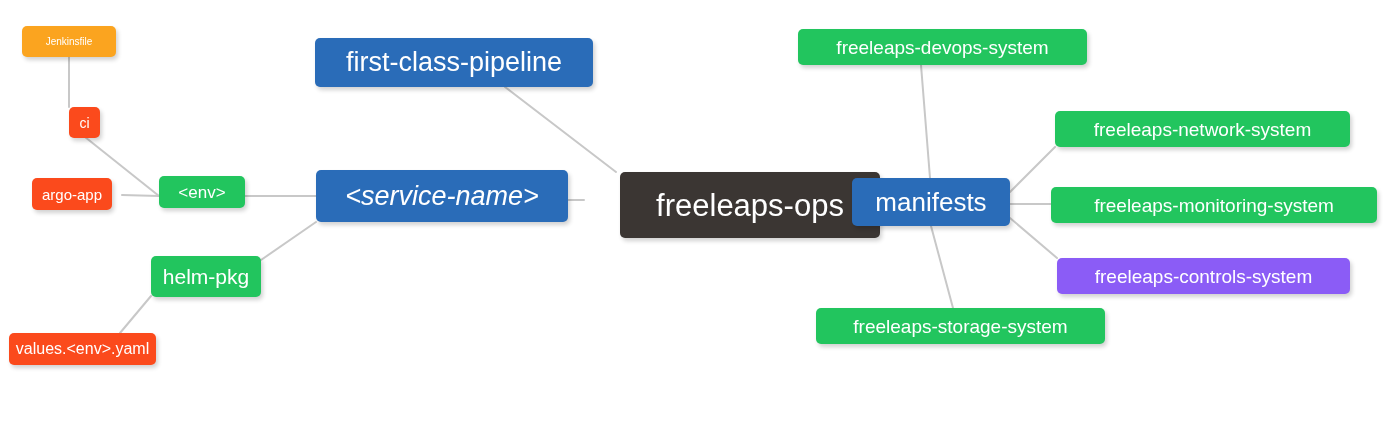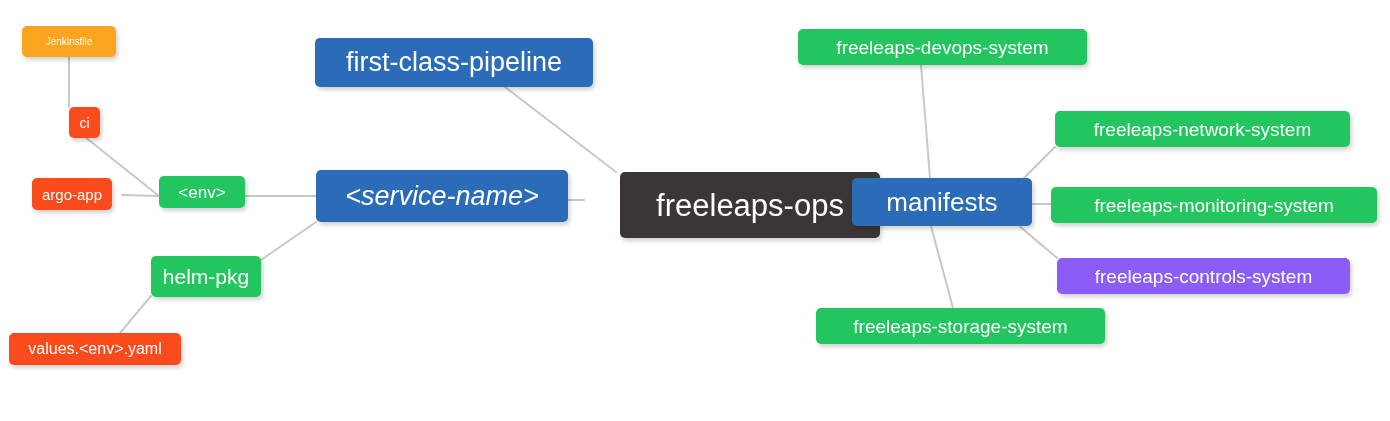--- a/index.html
+++ b/index.html
@@ -75,33 +75,33 @@
       </div>
       <div class="node" style="left: 32px; top: 178px; width: 80px; height: 32px; background: rgb(251, 74, 28); font-size: 15px;">
         <span class="node-label">argo-app</span>
       </div>
       <div class="node" style="left: 159px; top: 176px; width: 86px; height: 32px; background: rgb(34, 197, 94); font-size: 17px;">
         <span class="node-label">&lt;env&gt;</span>
       </div>
       <div class="node" style="left: 151px; top: 256px; width: 110px; height: 41px; background: rgb(34, 197, 94); font-size: 21px;">
         <span class="node-label">helm-pkg</span>
       </div>
-      <div class="node" style="left: 9px; top: 333px; width: 172px; height: 32px; background: rgb(251, 74, 28); font-size: 16px;">
+      <div class="node" style="left: 9px; top: 333px; width: 147px; height: 32px; background: rgb(251, 74, 28); font-size: 16px;">
         <span class="node-label">values.&lt;env&gt;.yaml</span>
       </div>
       <div class="node" style="left: 315px; top: 38px; width: 278px; height: 49px; background: rgb(42, 108, 184); font-size: 27px;">
         <span class="node-label">first-class-pipeline</span>
       </div>
       <div class="node" style="left: 316px; top: 170px; width: 252px; height: 52px; background: rgb(42, 108, 184); font-size: 27px; font-style: italic;">
         <span class="node-label">&lt;service-name&gt;</span>
       </div>
       <div class="node" style="left: 584px; top: 172px; width: 260px; height: 66px; background: rgb(59, 54, 51); font-size: 31px; margin-left: 36px;">
         <span class="node-label">freeleaps-ops</span>
       </div>
-      <div class="node" style="left: 852px; top: 178px; width: 180px; height: 48px; background: rgb(42, 108, 184); font-size: 26px;">
+      <div class="node" style="left: 852px; top: 178px; width: 158px; height: 48px; background: rgb(42, 108, 184); font-size: 26px;">
         <span class="node-label">manifests</span>
       </div>
       <div class="node" style="left: 798px; top: 29px; width: 289px; height: 36px; background: rgb(34, 197, 94); font-size: 19px;">
         <span class="node-label">freeleaps-devops-system</span>
       </div>
       <div class="node" style="left: 1055px; top: 111px; width: 295px; height: 36px; background: rgb(34, 197, 94); font-size: 19px;">
         <span class="node-label">freeleaps-network-system</span>
       </div>
       <div class="node" style="left: 1051px; top: 187px; width: 326px; height: 36px; background: rgb(34, 197, 94); font-size: 19px;">
         <span class="node-label">freeleaps-monitoring-system</span>

